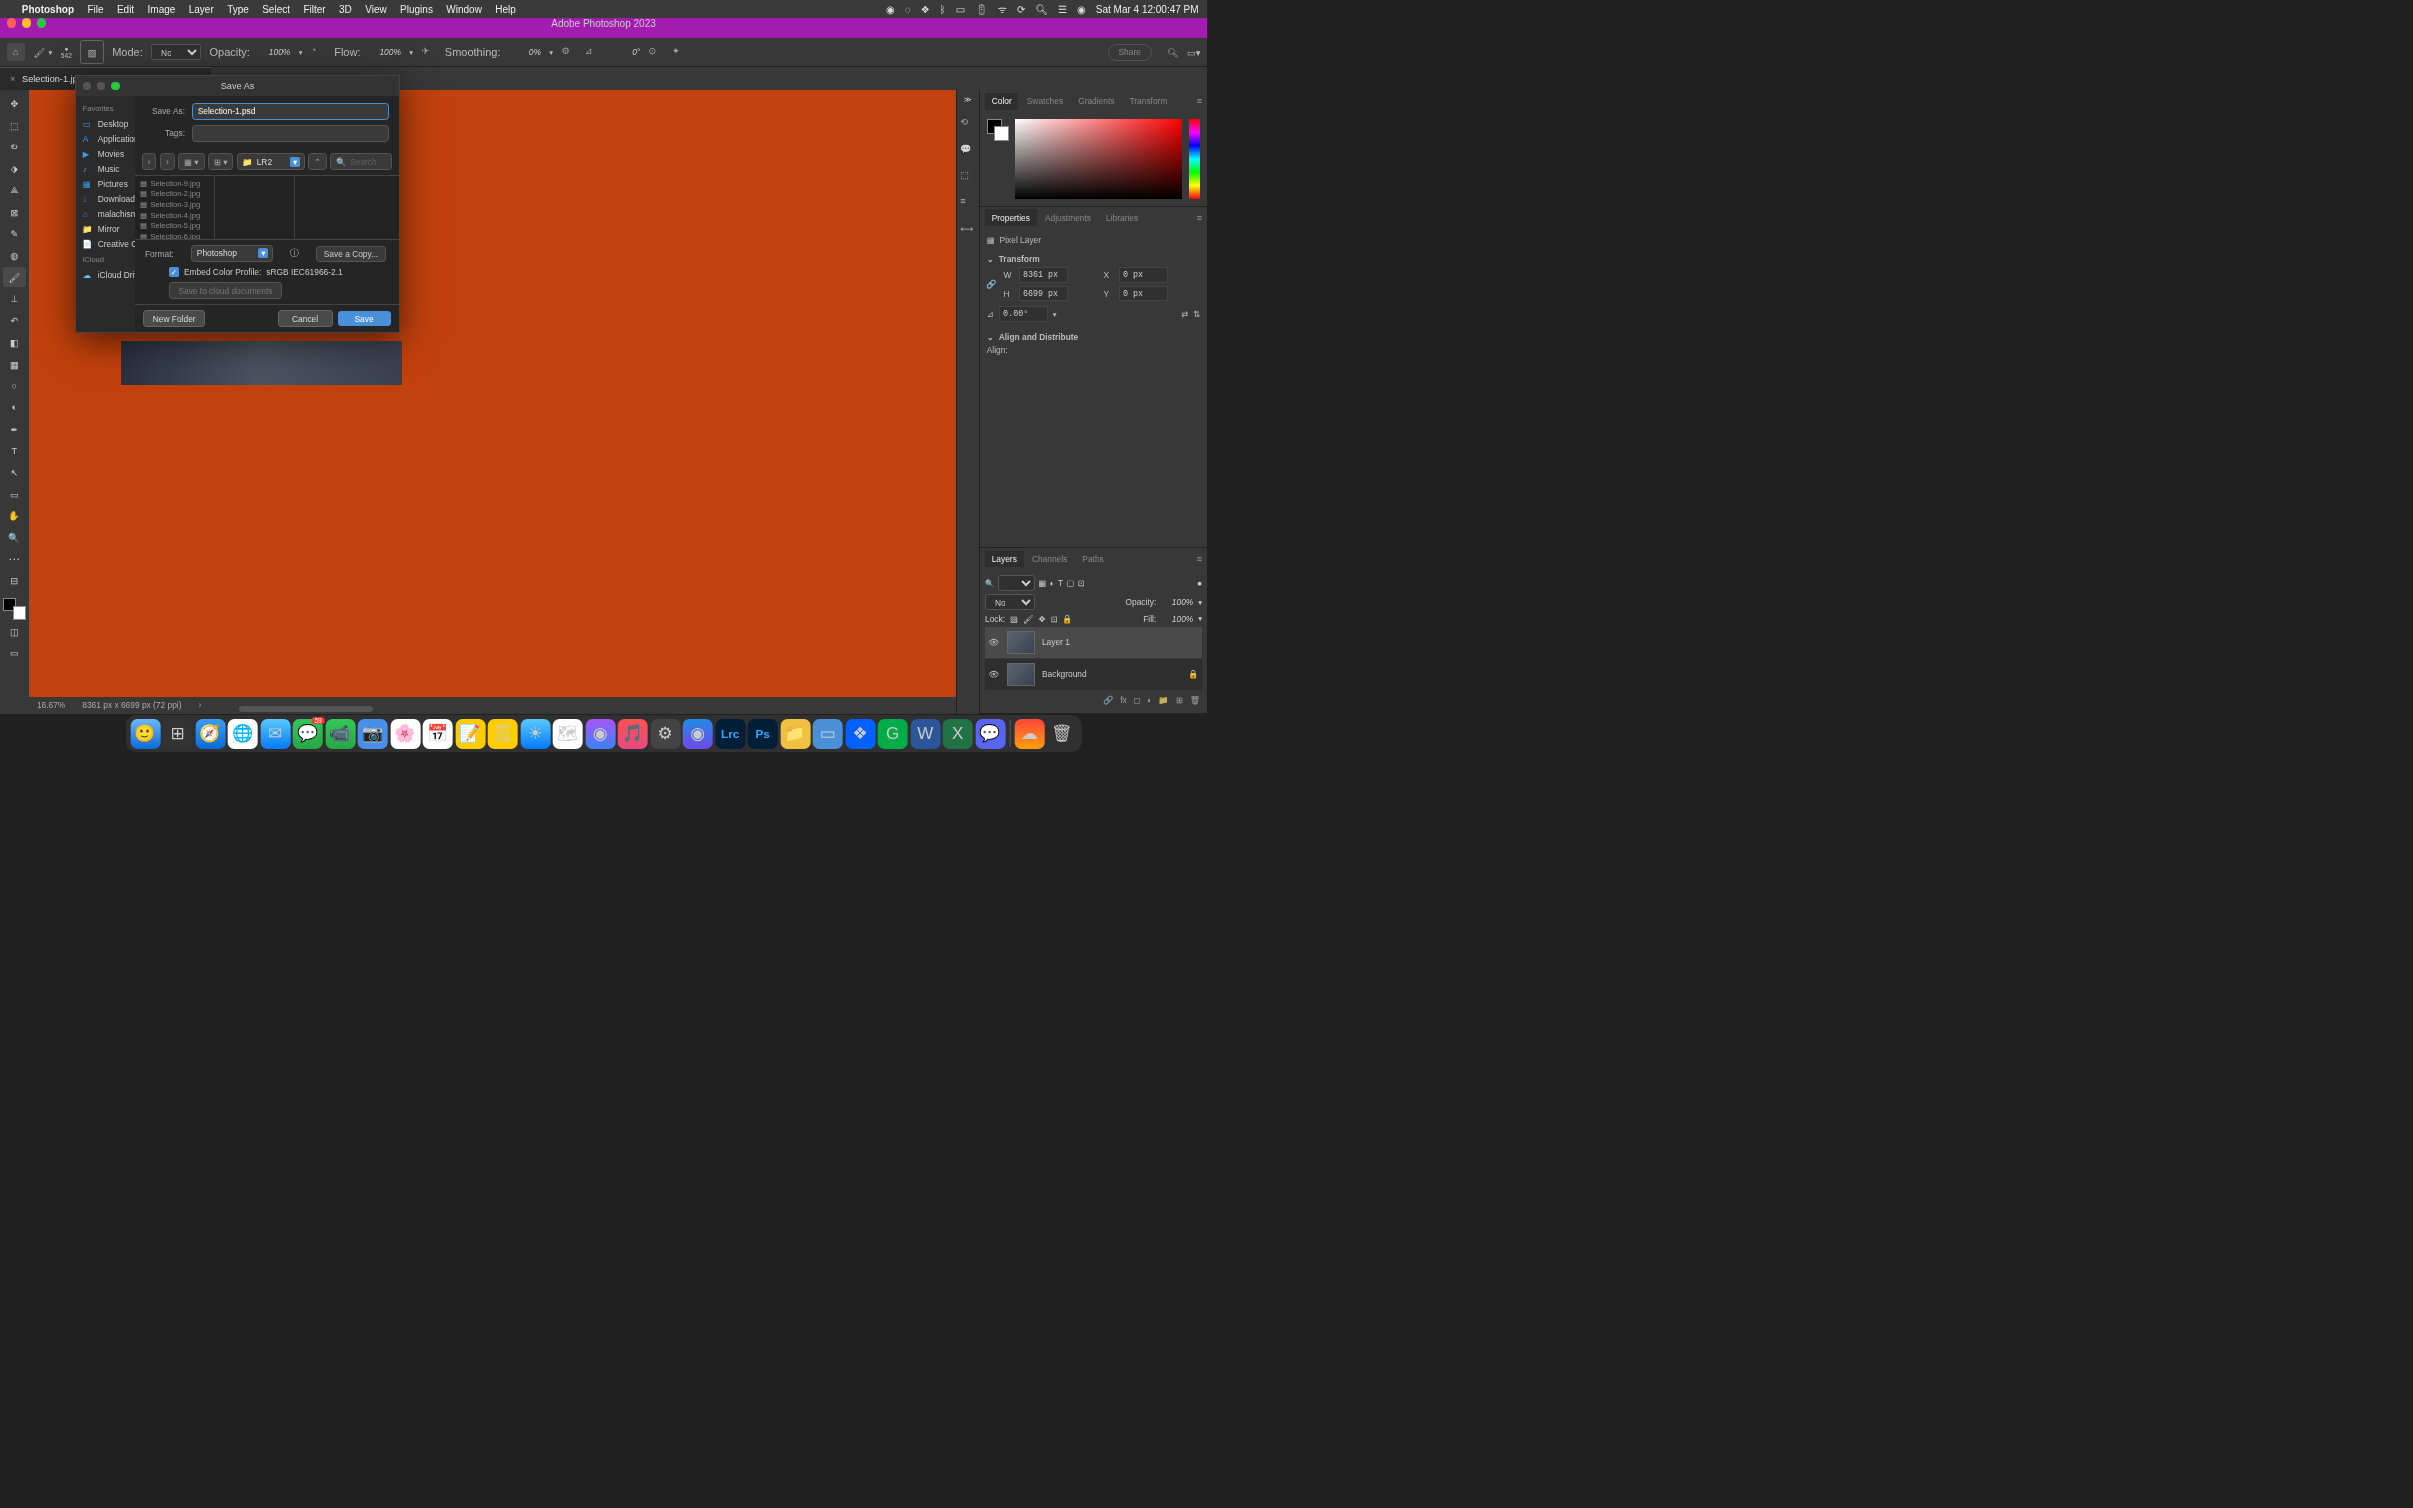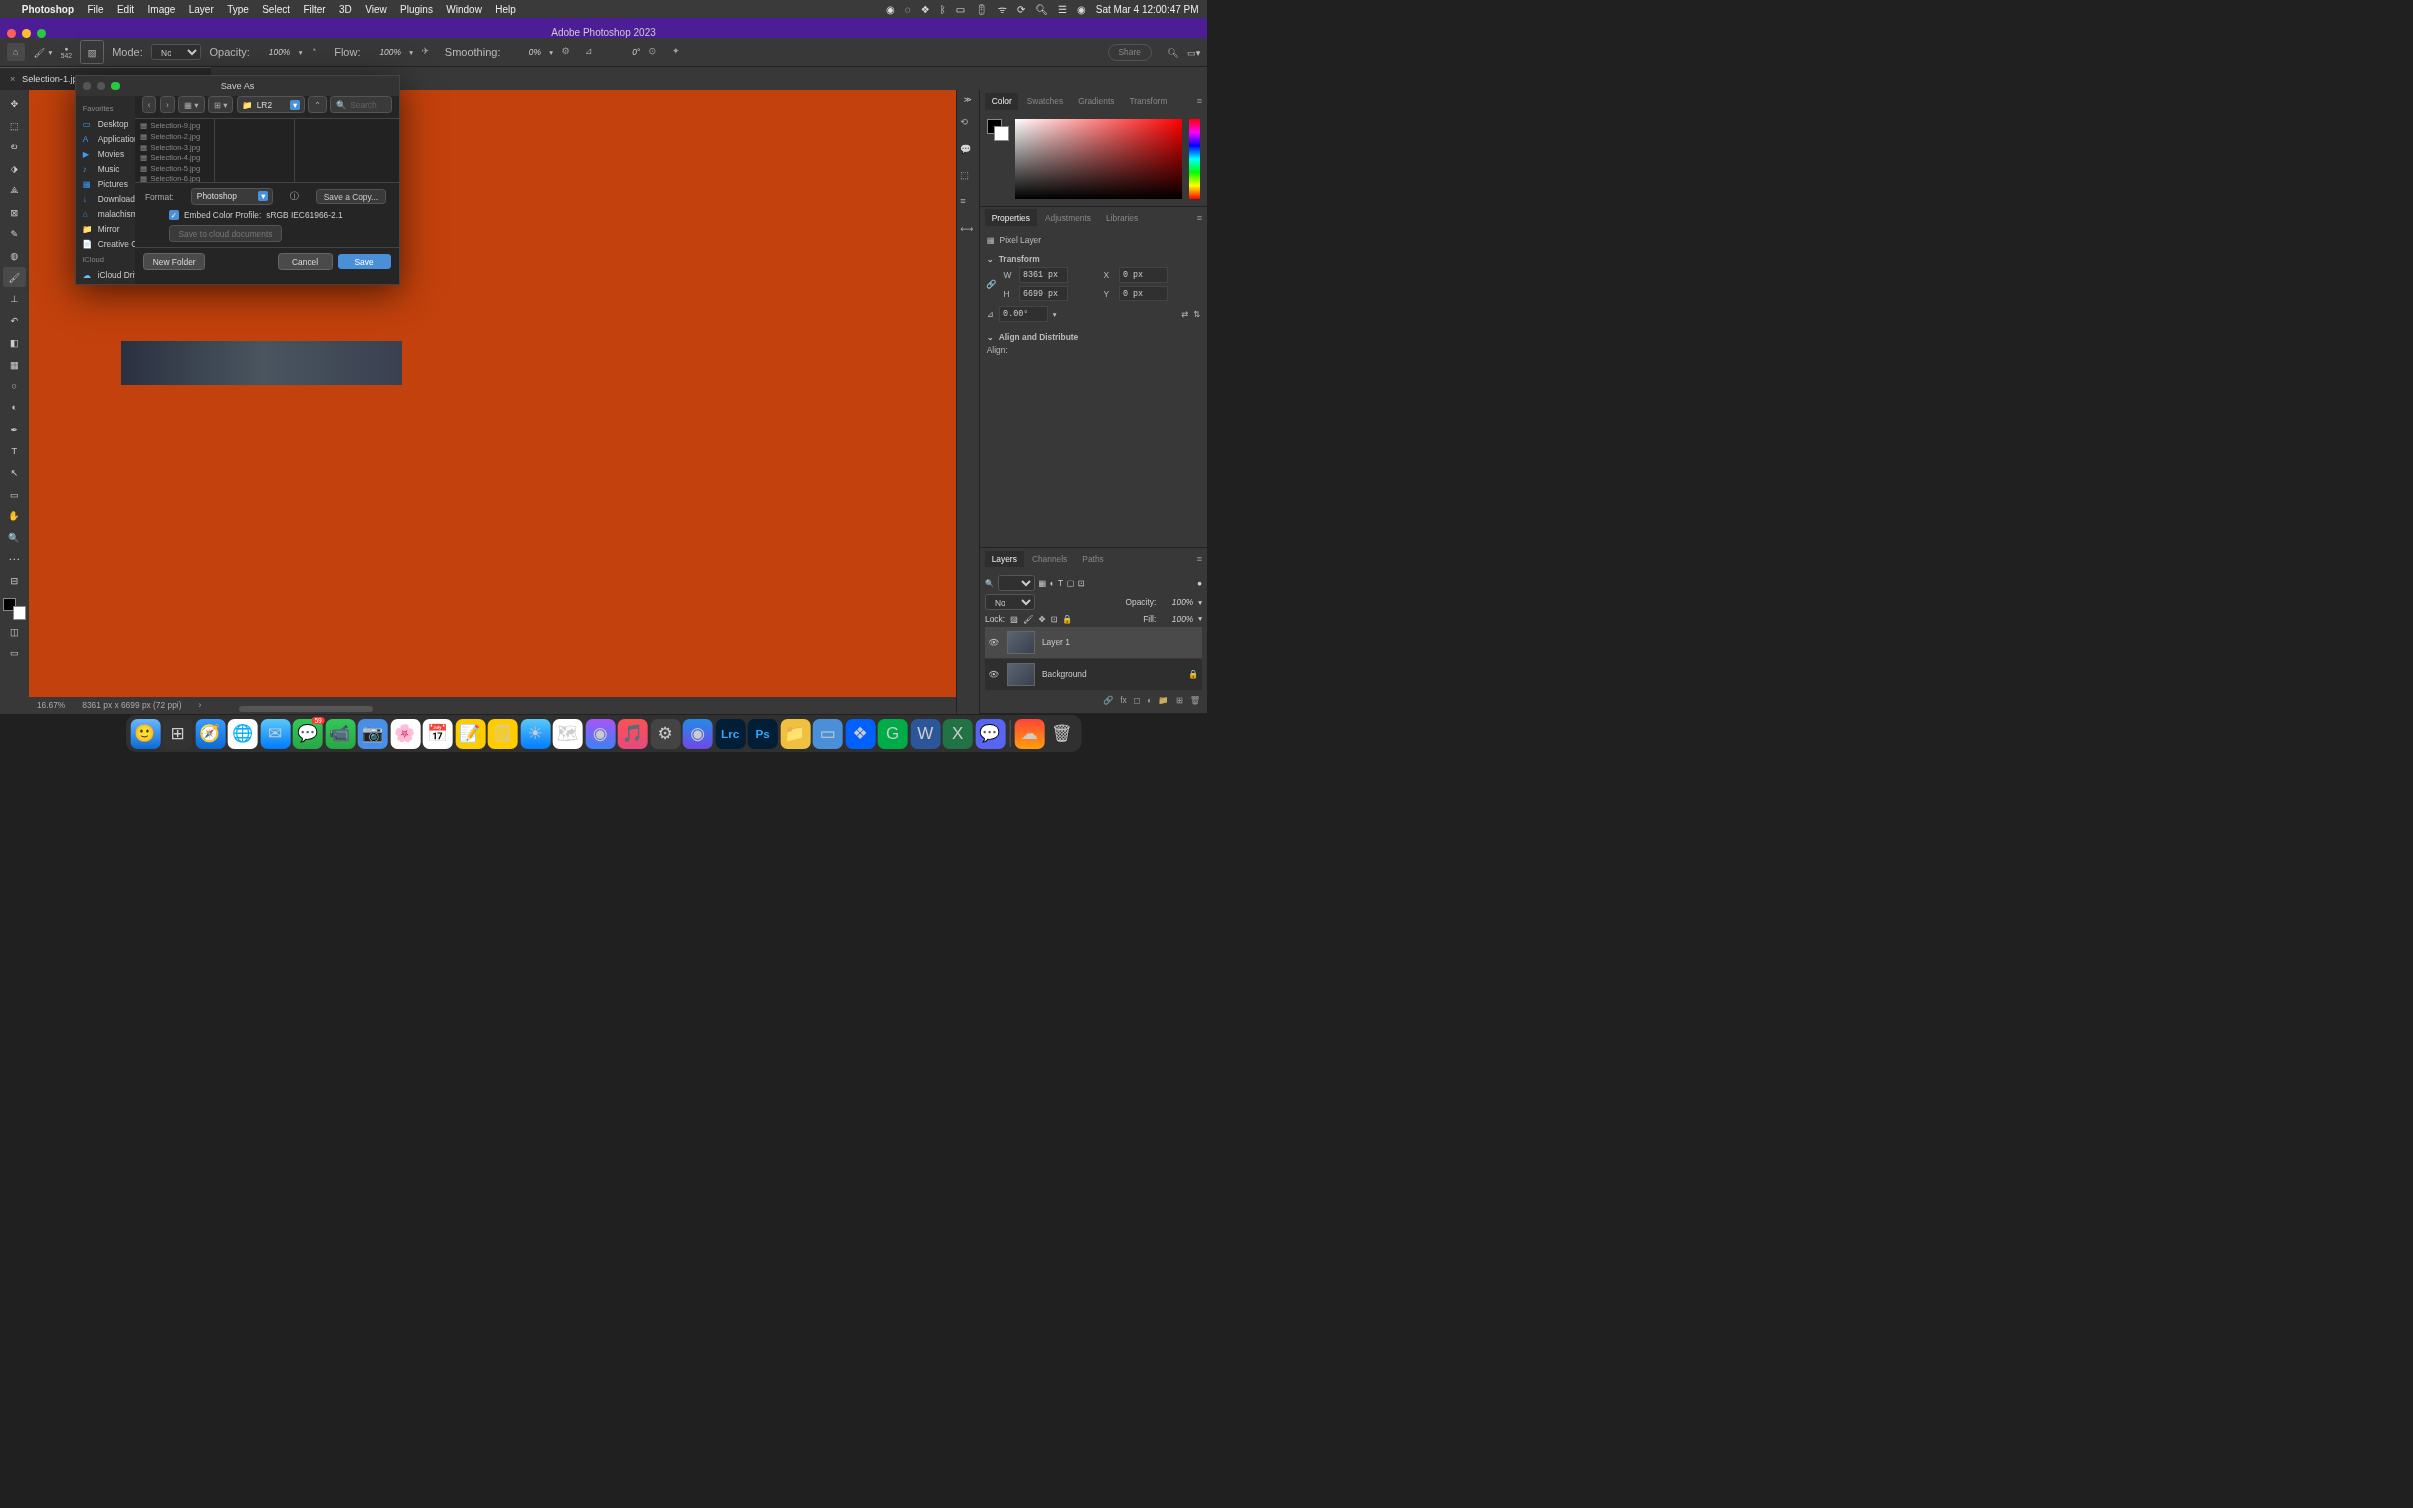--- a/index.html
+++ b/index.html
@@ -8,21 +8,21 @@
 
 .menubar { height: 18.4px; background: #3a3a3a; display: flex; align-items: center; padding: 0 8.4px; color: #eee; font-size: 10px; justify-content: space-between; }
 .menubar-left { display: flex; gap: 13.4px; align-items: center; }
 .menubar-right { display: flex; gap: 10px; align-items: center; }
 .apple-logo { font-size: 11.7px; }
 .app-name { font-weight: 600; }
 .menu-item { cursor: pointer; }
 .status-icon { font-size: 10px; opacity: 0.9; }
 
 
-.titlebar { height: 20px; background: #4c1d95; display: flex; align-items: flex-end; justify-content: center; position: relative; }
+.titlebar { height: 20px; background: #a21caf; display: flex; align-items: flex-start; justify-content: center; position: relative; }
 .titlebar .traffic { position: absolute; left: 6.7px; display: flex; gap: 5.9px; }
 .traffic-dot { width: 9.2px; height: 9.2px; border-radius: 50%; }
 .traffic-close { background: #ff5f57; }
 .traffic-min { background: #febc2e; }
 .traffic-max { background: #28c840; }
 .app-title { color: #ccc; font-size: 10px; }
 
 
 .options-bar { height: 28.5px; background: #383838; border-bottom: 0.8px solid #222; display: flex; align-items: center; padding: 0 6.7px; gap: 8.4px; color: #bbb; }
 .home-btn { width: 18.4px; height: 18.4px; background: #4a4a4a; border-radius: 2.5px; display: flex; align-items: center; justify-content: center; }
@@ -453,20 +453,30 @@
         </div>
       <div class="sb-header">iCloud</div>
       <div class="sb-item">
           <span class="sb-icon" style="color:#5ac8fa">☁</span>
           <span>iCloud Drive</span>
         </div>
       <div class="sb-item"></div>
 
     </div>
     <div class="dialog-main">
+      <div class="save-top">
+        <div class="save-row">
+          <span class="save-label">Save As:</span>
+          <input class="save-input" value="Selection-1.psd" style="">
+        </div>
+        <div class="save-row">
+          <span class="save-label">Tags:</span>
+          <input class="save-input tags" style="">
+        </div>
+      </div>
       <div class="toolbar-row">
         <div class="tb-btn">‹</div>
         <div class="tb-btn">›</div>
         <div class="tb-btn">▦ ▾</div>
         <div class="tb-btn">⊞ ▾</div>
         <div class="folder-select">
           <span style="color:#4a90d9">📁</span>
           <span>LR2</span>
         </div>
         <div class="tb-btn">⌃</div>

